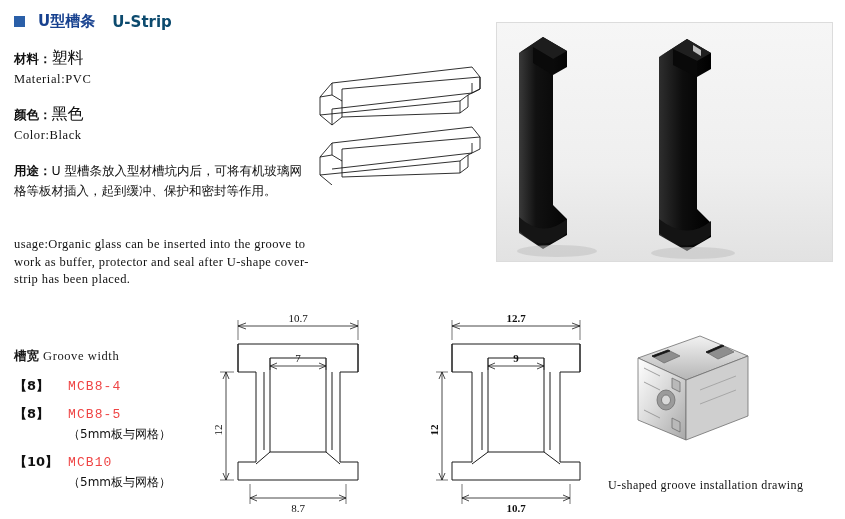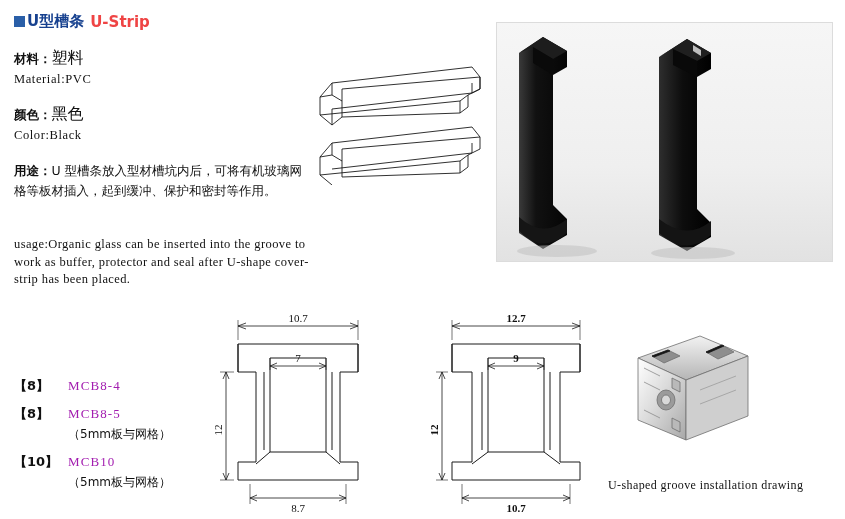--- a/index.html
+++ b/index.html
@@ -7,45 +7,45 @@
     width:845px;height:519px;
     background:#ffffff;
     font-family:"Liberation Serif", serif;
     color:#1a1a1a;
     position:relative;
     overflow:hidden;
   }
   .page{position:relative;width:845px;height:519px;}
 
   
-  .title-row{position:absolute;left:14px;top:12px;display:flex;align-items:center;gap:2px;}
+  .title-row{position:absolute;left:14px;top:12px;display:flex;align-items:center;gap:13px;}
   .title-bullet{width:11px;height:11px;background:#2a5fa8;display:inline-block;}
   .title-cn{font-family:"DejaVu Sans", sans-serif;font-weight:bold;font-size:15px;color:#17418f;letter-spacing:0px;}
-  .title-en{font-family:"DejaVu Sans", sans-serif;font-weight:bold;font-size:15px;color:#ef4444;margin-left:4px;}
+  .title-en{font-family:"DejaVu Sans", sans-serif;font-weight:bold;font-size:15px;color:#0c4a6e;margin-left:4px;}
 
   
   .spec{position:absolute;left:14px;}
   .lbl-cn{font-family:"DejaVu Sans", sans-serif;font-weight:bold;font-size:12.5px;color:#111;}
   .val-cn{font-family:"DejaVu Sans", sans-serif;font-size:16px;color:#111;}
   .en-line{font-family:"Liberation Serif", serif;font-size:12.5px;color:#111;letter-spacing:0.6px;margin-top:3px;}
 
   .material{top:48px;}
   .color{top:104px;}
   .usage{top:160px;width:300px;line-height:19px;}
   .usage .body-cn{font-family:"DejaVu Sans", sans-serif;font-size:12.5px;color:#111;}
   .usage-en{position:absolute;left:14px;top:236px;width:300px;font-size:12.5px;line-height:17.5px;letter-spacing:0.4px;color:#111;}
 
   
   .groove-title{position:absolute;left:14px;top:348px;font-size:12.5px;}
   .groove-title .cn{font-family:"DejaVu Sans", sans-serif;font-weight:bold;font-size:12.5px;}
   .groove-title .en{font-family:"Liberation Serif", serif;letter-spacing:0.6px;margin-left:4px;}
   .glist{position:absolute;left:14px;top:376px;width:300px;}
   .grow{margin-bottom:9px;}
   .grow .code{font-family:"DejaVu Sans", sans-serif;font-weight:bold;font-size:13px;color:#111;display:inline-block;width:54px;}
-  .grow .name{font-family:Liberation Serif, serif;font-size:13px;letter-spacing:1.1px;color:#a21caf;}
+  .grow .name{font-family:Liberation Mono, monospace;font-size:13px;letter-spacing:1.1px;color:#ef4444;}
   .grow .note{font-family:"DejaVu Sans", sans-serif;font-size:12px;color:#111;display:block;margin-left:54px;margin-top:3px;}
 
   
   .photo{position:absolute;left:496px;top:22px;width:335px;height:238px;background:#f2f2f2;border:1px solid #dcdcdc;overflow:hidden;}
 
   
   .art{position:absolute;}
   .iso-art{left:312px;top:55px;width:180px;height:130px;}
   .sec1{left:208px;top:312px;width:210px;height:205px;}
   .sec2{left:430px;top:312px;width:185px;height:205px;font-weight:bold;}
@@ -81,20 +81,23 @@
       <span class="lbl-cn">颜色：</span><span class="val-cn">黑色</span>
     </div>
     <div class="en-line">Color:Black</div>
   </div>
 
   <div class="spec usage">
     <span class="lbl-cn">用途：</span><span class="body-cn">U 型槽条放入型材槽坑内后，可将有机玻璃网格等板材插入，起到缓冲、保护和密封等作用。</span>
   </div>
   <div class="usage-en">usage:Organic glass can be inserted into the groove to work as buffer, protector and seal after U-shape cover-strip has been placed.</div>
 
+  <div class="groove-title">
+    <span class="cn">槽宽</span><span class="en">Groove width</span>
+  </div>
 
   <div class="glist">
     <div class="grow">
       <span class="code">【8】</span><span class="name">MCB8-4</span>
     </div>
     <div class="grow">
       <span class="code">【8】</span><span class="name">MCB8-5</span>
       <span class="note">（5mm板与网格）</span>
     </div>
     <div class="grow">

